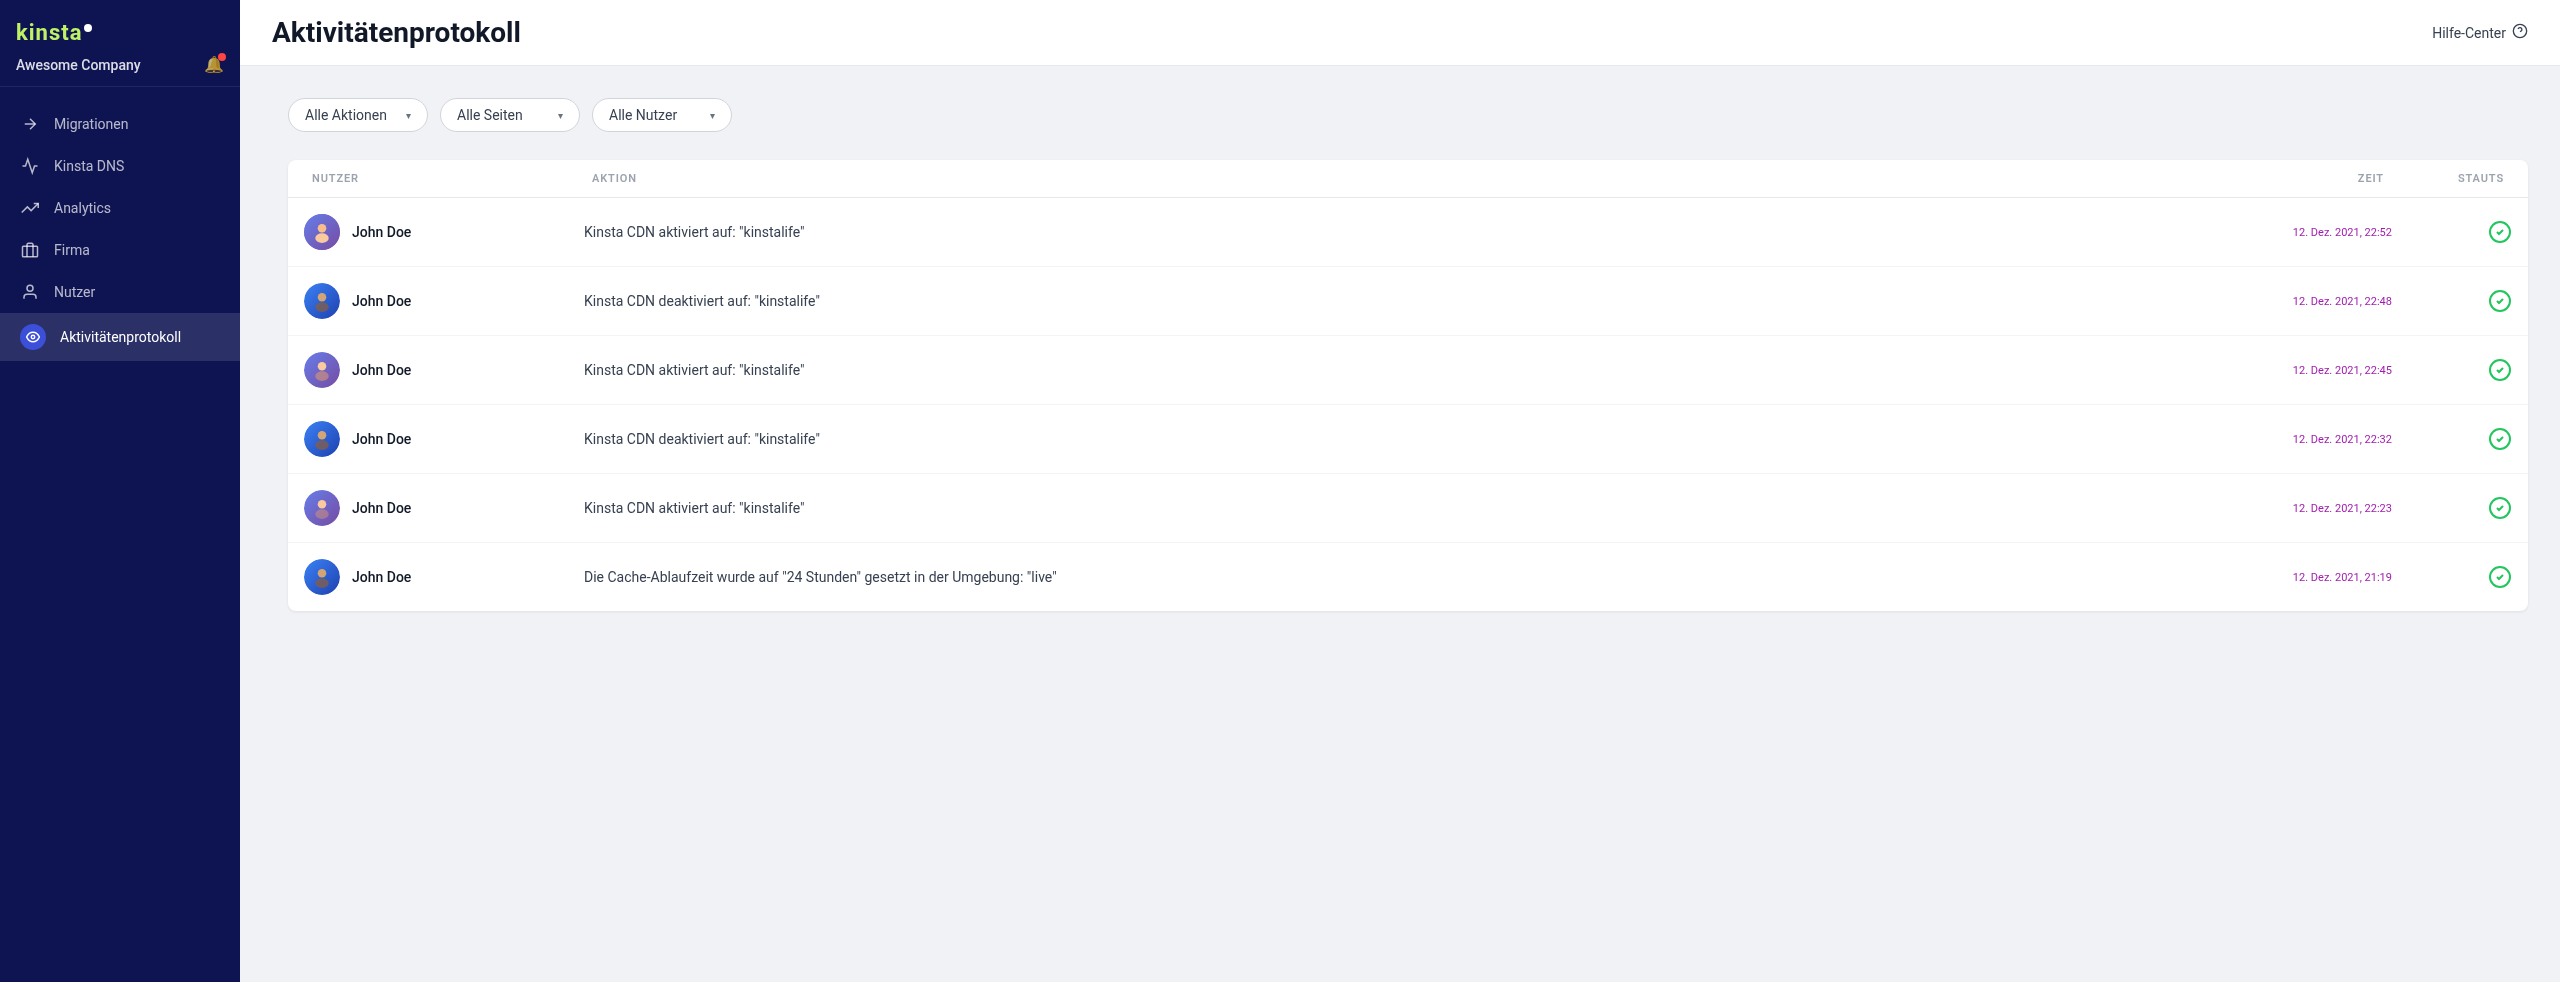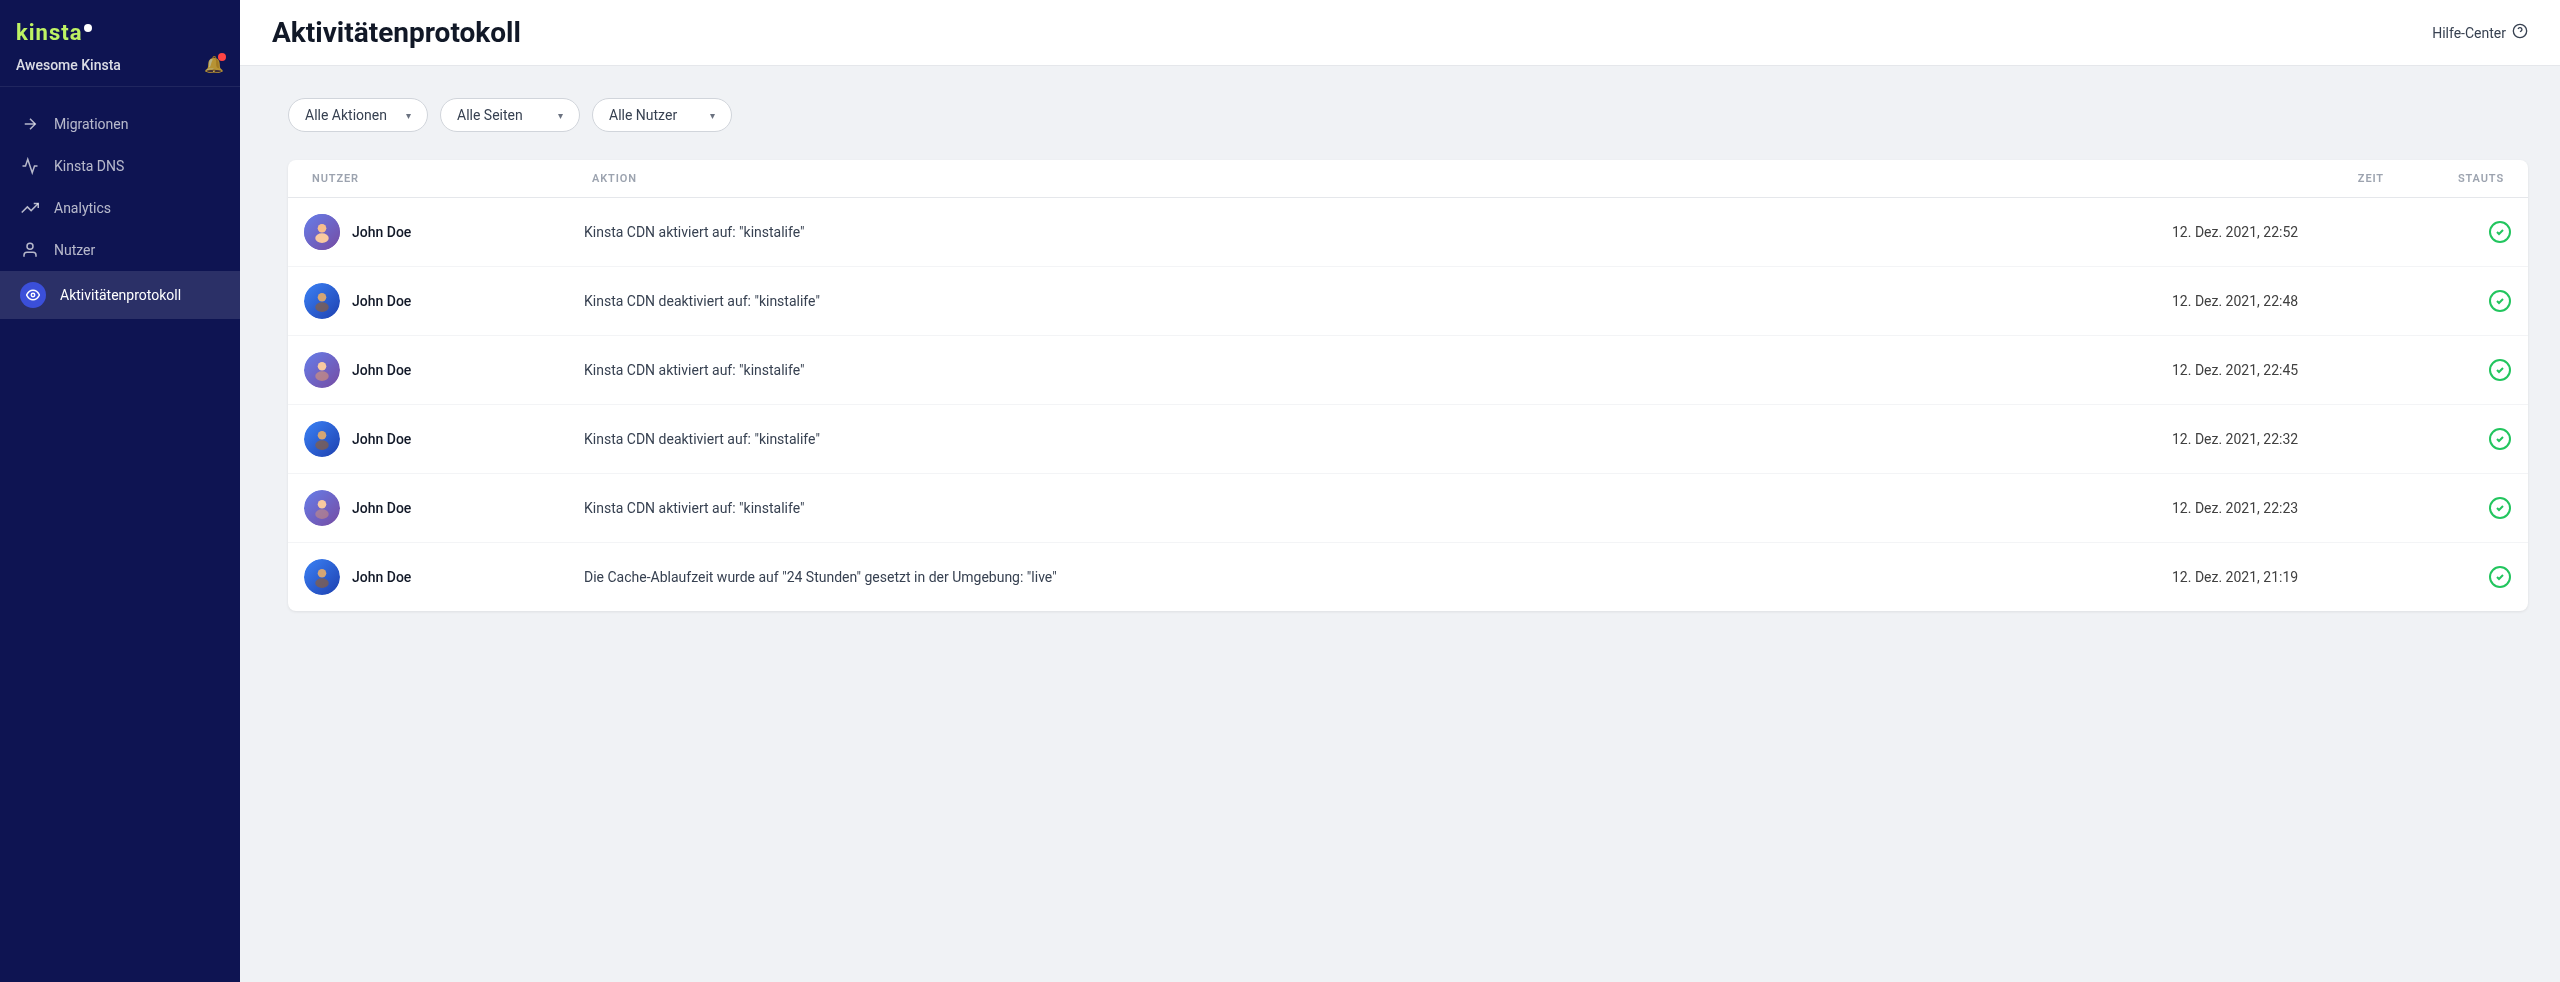--- a/index.html
+++ b/index.html
@@ -212,22 +212,23 @@
     .user-name {
       font-size: 14px;
       color: #111827;
       font-weight: 500;
     }
     .action-text {
       font-size: 14px;
       color: #374151;
     }
     .time-text {
-      font-size: 14px;
-      color: #404040;
+      font-size: 11px;
+      color: #a21caf;
+      text-align: right;
     }
     .status-cell {
       display: flex;
       justify-content: flex-end;
       align-items: center;
     }
     .status-icon {
       width: 24px;
       height: 24px;
       color: #22c55e;
@@ -252,21 +253,21 @@
 </head>
 <body>
 
 <div id="sidebar">
   <div id="sidebar-header">
     <div id="kinsta-logo">
       <span class="logo-text">kinsta</span>
       <span class="logo-dot"></span>
     </div>
     <div id="company-row">
-      <span id="company-name">Awesome Kinsta</span>
+      <span id="company-name">Awesome Company</span>
       <div id="notification-bell">
         <span class="bell-icon">🔔</span>
         <span class="notification-dot"></span>
       </div>
     </div>
   </div>
 
   <nav id="nav-menu">
 
 
@@ -293,20 +294,29 @@
     <div class="nav-item">
       <span class="nav-icon">
         <svg width="18" height="18" viewBox="0 0 24 24" fill="none" stroke="currentColor" stroke-width="2">
           <polyline points="23 6 13.5 15.5 8.5 10.5 1 18"></polyline>
           <polyline points="17 6 23 6 23 12"></polyline>
         </svg>
       </span>
       <span class="nav-label">Analytics</span>
     </div>
 
+    <div class="nav-item">
+      <span class="nav-icon">
+        <svg width="18" height="18" viewBox="0 0 24 24" fill="none" stroke="currentColor" stroke-width="2">
+          <rect x="2" y="7" width="20" height="14" rx="1"></rect>
+          <path d="M16 21V5a2 2 0 0 0-2-2h-4a2 2 0 0 0-2 2v16"></path>
+        </svg>
+      </span>
+      <span class="nav-label">Firma</span>
+    </div>
 
     <div class="nav-item">
       <span class="nav-icon">
         <svg width="18" height="18" viewBox="0 0 24 24" fill="none" stroke="currentColor" stroke-width="2">
           <path d="M20 21v-2a4 4 0 0 0-4-4H8a4 4 0 0 0-4 4v2"></path>
           <circle cx="12" cy="7" r="4"></circle>
         </svg>
       </span>
       <span class="nav-label">Nutzer</span>
     </div>

